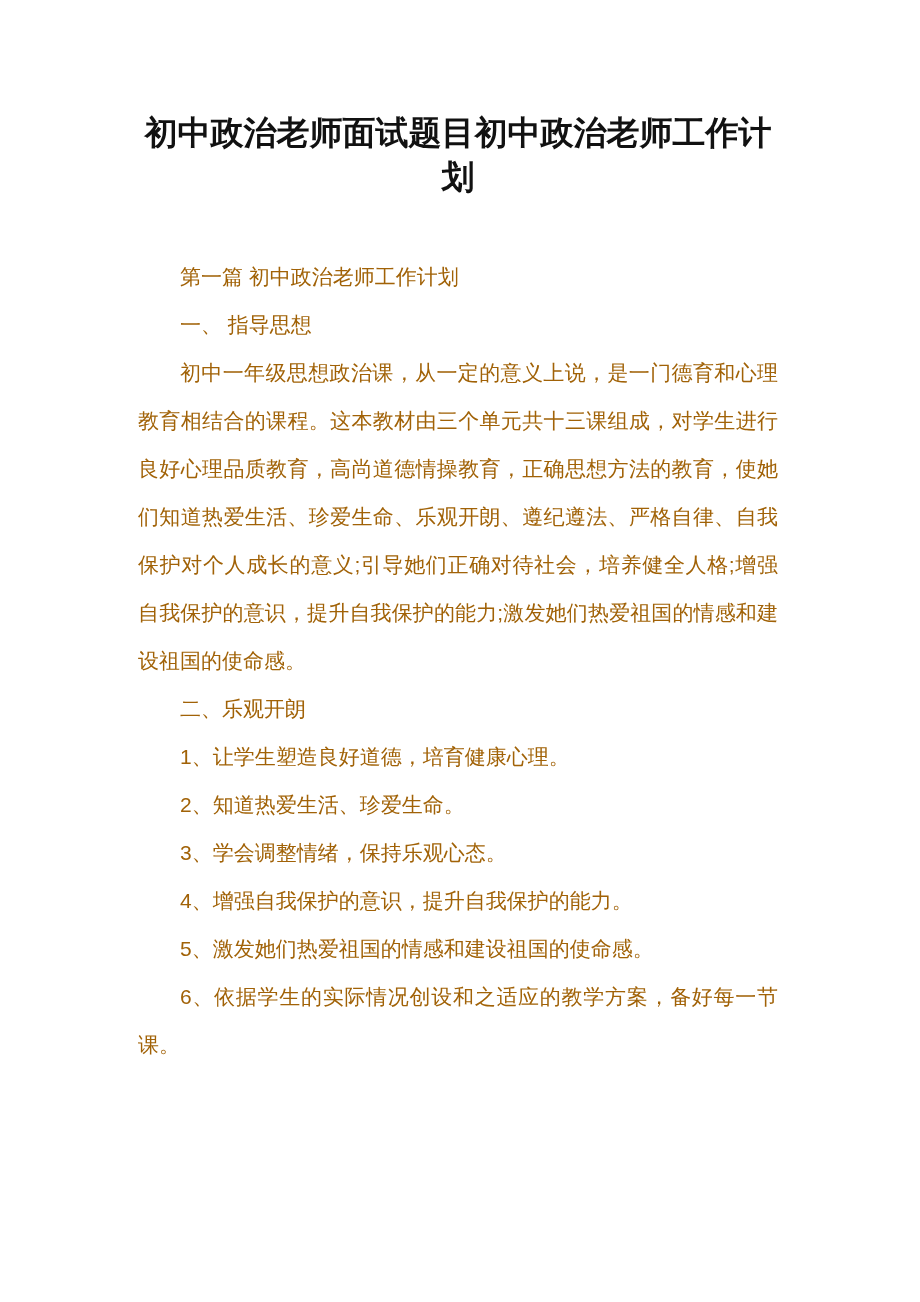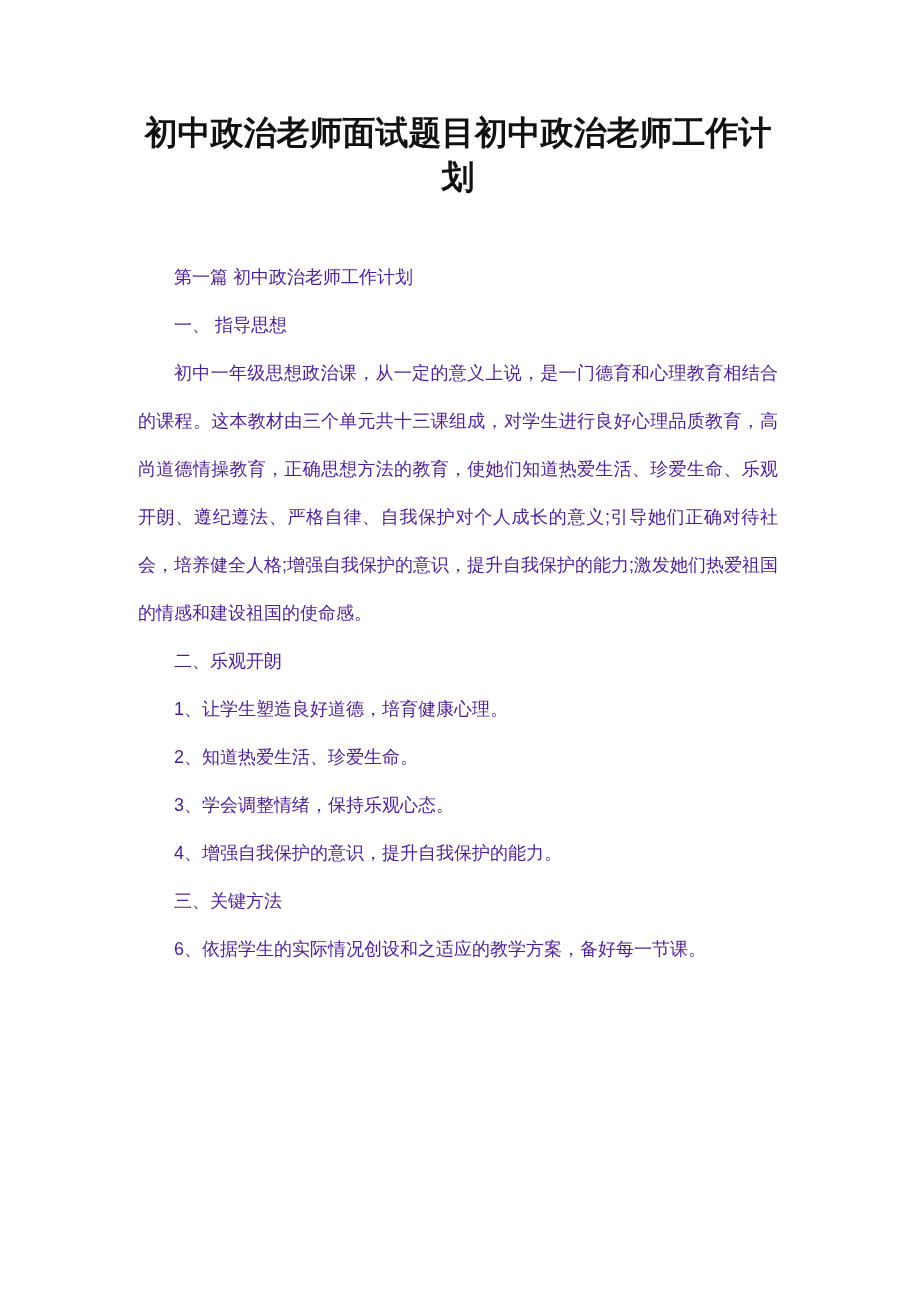--- a/index.html
+++ b/index.html
@@ -26,26 +26,26 @@
     font-size: 33px;
     font-weight: 700;
     line-height: 44px;
     text-align: center;
     text-indent: 0;
     color: #111111;
     letter-spacing: 0;
   }
   .para {
     margin: 0;
-    font-size: 18px;
+    font-size: 21px;
     line-height: 48px;
     text-align: justify;
     text-indent: 2em;
     word-break: break-all;
-    color: #4c1d95;
+    color: #a16207;
   }
 </style>
 </head>
 <body>
 
 <div class="doc">
   <h1 class="doc-title">初中政治老师面试题目初中政治老师工作计划</h1>
 
   <p class="para">第一篇 初中政治老师工作计划</p>
 
@@ -56,18 +56,18 @@
   <p class="para">二、乐观开朗</p>
 
   <p class="para">1、让学生塑造良好道德，培育健康心理。</p>
 
   <p class="para">2、知道热爱生活、珍爱生命。</p>
 
   <p class="para">3、学会调整情绪，保持乐观心态。</p>
 
   <p class="para">4、增强自我保护的意识，提升自我保护的能力。</p>
 
+  <p class="para">5、激发她们热爱祖国的情感和建设祖国的使命感。</p>
 
-  <p class="para">三、关键方法</p>
 
   <p class="para">6、依据学生的实际情况创设和之适应的教学方案，备好每一节课。</p>
 
 </div>
 
 </body></html>

